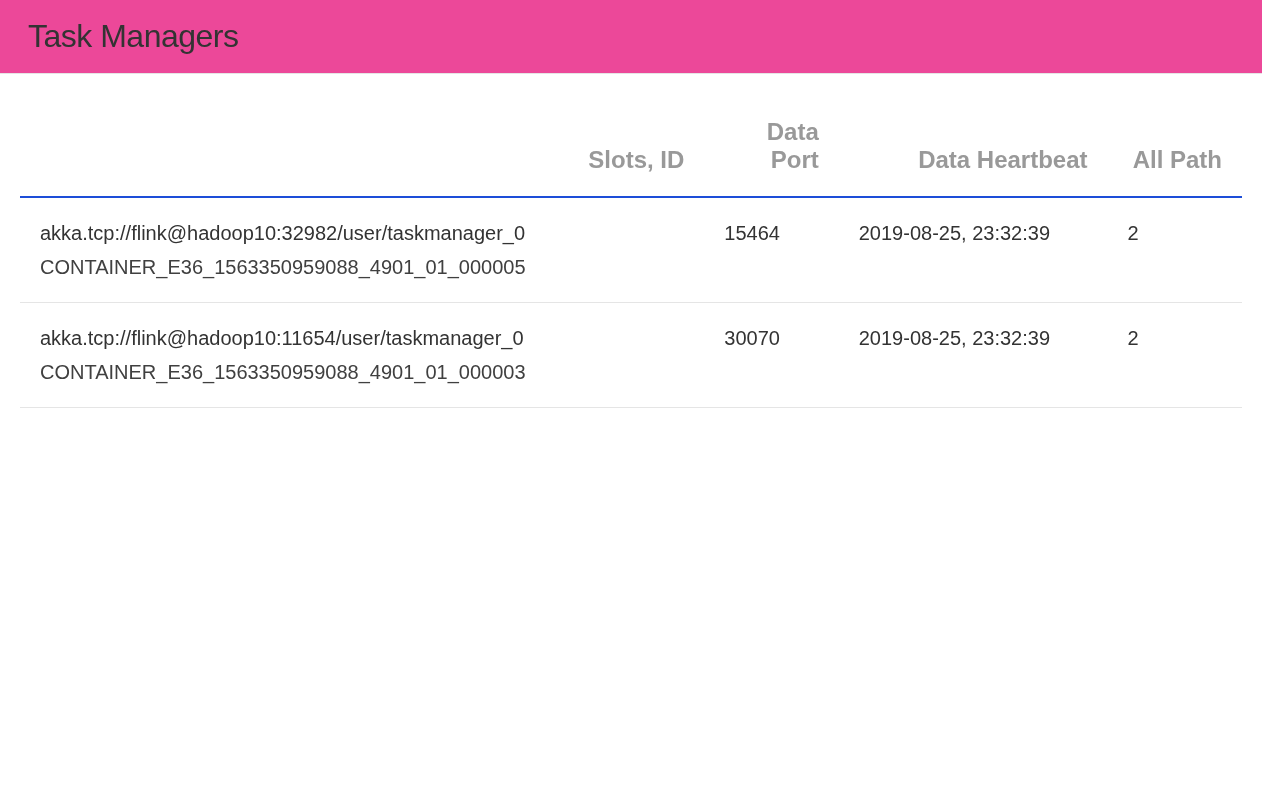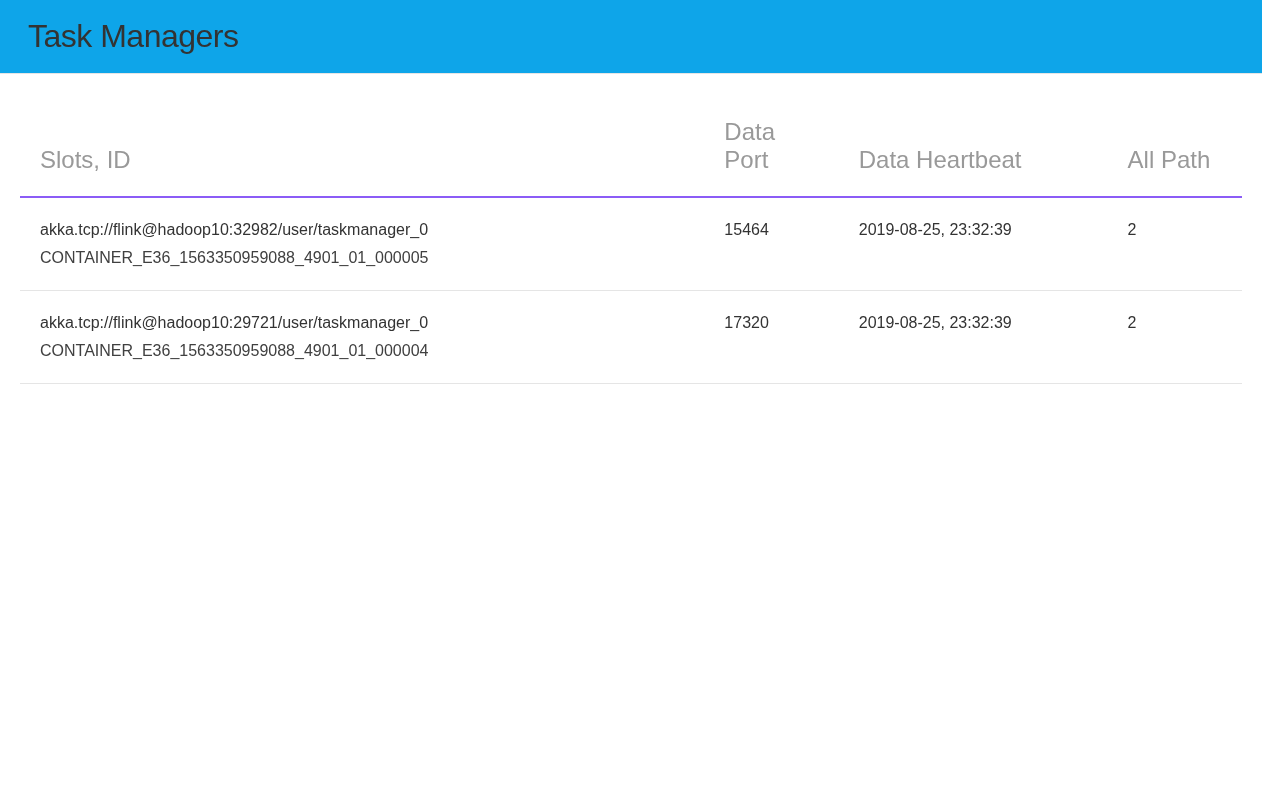--- a/index.html
+++ b/index.html
@@ -6,51 +6,51 @@
       margin: 0;
       padding: 0;
       box-sizing: border-box;
     }
     body {
       font-family: -apple-system, BlinkMacSystemFont, "Segoe UI", Helvetica, Arial, sans-serif;
       background: #fff;
       color: #333;
     }
     .header {
-      background: #0ea5e9;
+      background: #ec4899;
       padding: 18px 28px;
       border-bottom: 1px solid #e5e5e5;
     }
     .header h1 {
       font-size: 32px;
       font-weight: 400;
       color: #333;
       letter-spacing: -0.5px;
     }
     .content {
       padding: 0 20px;
     }
     table {
       width: 100%;
       border-collapse: collapse;
       margin-top: 30px;
     }
     thead th {
-      text-align: left;
-      font-weight: 400;
+      text-align: right;
+      font-weight: 700;
       color: #999;
       font-size: 24px;
       padding: 14px 20px 22px 20px;
-      border-bottom: 2px solid #8b5cf6;
+      border-bottom: 2px solid #1d4ed8;
       vertical-align: bottom;
     }
     tbody td {
       padding: 20px 20px;
       border-bottom: 1px solid #e5e5e5;
-      font-size: 16px;
+      font-size: 20px;
       color: #333;
       vertical-align: top;
       line-height: 1.5;
     }
     .path-cell .path {
       color: #333;
       display: block;
     }
     .path-cell .container-id {
       color: #404040;
@@ -84,22 +84,22 @@
           <td class="path-cell">
             <span class="path">akka.tcp://flink@hadoop10:32982/user/taskmanager_0</span>
             <span class="container-id">CONTAINER_E36_1563350959088_4901_01_000005</span>
           </td>
           <td>15464</td>
           <td>2019-08-25, 23:32:39</td>
           <td>2</td>
         </tr>
         <tr>
           <td class="path-cell">
-            <span class="path">akka.tcp://flink@hadoop10:29721/user/taskmanager_0</span>
-            <span class="container-id">CONTAINER_E36_1563350959088_4901_01_000004</span>
+            <span class="path">akka.tcp://flink@hadoop10:11654/user/taskmanager_0</span>
+            <span class="container-id">CONTAINER_E36_1563350959088_4901_01_000003</span>
           </td>
-          <td>17320</td>
+          <td>30070</td>
           <td>2019-08-25, 23:32:39</td>
           <td>2</td>
         </tr>
       </tbody>
   </table>
 </div>
 
 </body></html>

